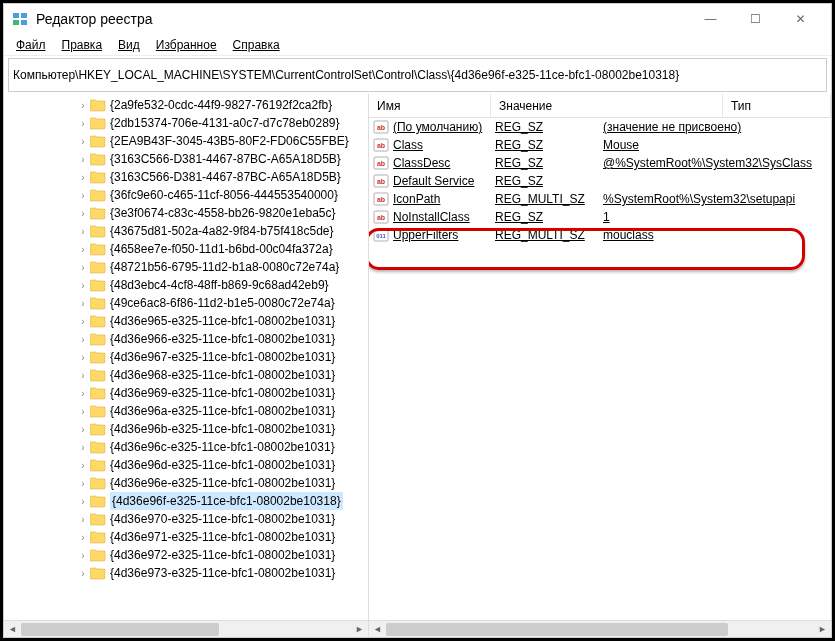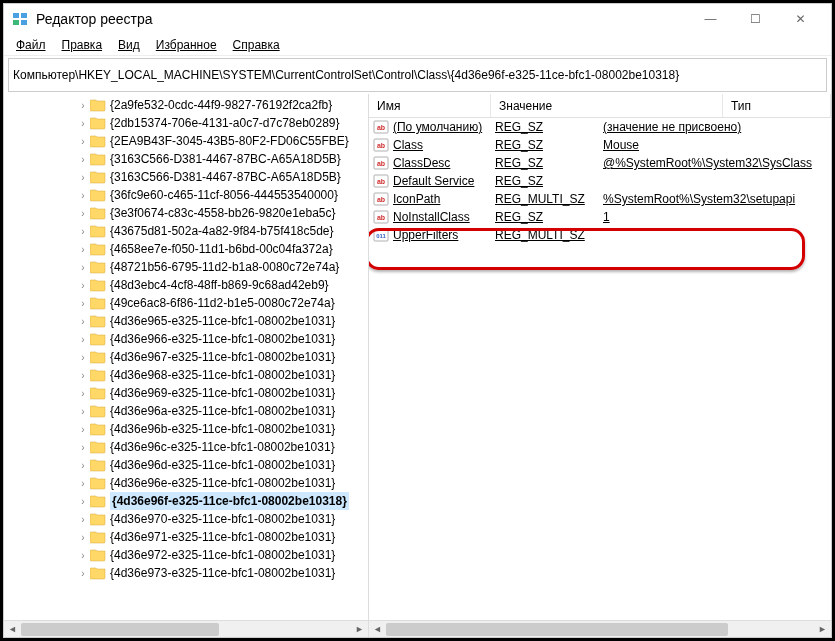--- a/index.html
+++ b/index.html
@@ -14,21 +14,21 @@
   .menubar .menuitem { padding: 2px 8px; }
   .menubar .menuitem span.u { text-decoration: underline; }
   .addressbar { display: flex; align-items: center; height: 22px; border: 1px solid #ccc; margin: 2px 4px; padding: 16px 4px; font-size: 12px; background: #fff; }
   .body { display: flex; flex: 1; overflow: hidden; }
   .leftpane { width: 365px; border-right: 1px solid #ddd; display: flex; flex-direction: column; overflow: hidden; }
   .tree { flex: 1; overflow: hidden; padding-top: 2px; }
   .tree-row { display: flex; align-items: center; height: 18px; padding-left: 72px; white-space: nowrap; overflow: hidden; }
   .tree-row .chev { width: 14px; display: flex; align-items: center; justify-content: center; color: #888; font-size: 10px; }
   .tree-row .folder { width: 16px; height: 14px; margin-right: 4px; flex-shrink: 0; }
   .tree-row .label { overflow: hidden; text-overflow: clip; }
-  .tree-row.selected .label { background: #cde8ff; padding: 13px 2px; font-weight: bold; }
+  .tree-row.selected .label { background: #cde8ff; padding: 13px 2px; }
   .hscroll { height: 17px; background: #f0f0f0; border-top: 1px solid #ddd; display: flex; align-items: center; }
   .hscroll .arrow { width: 17px; height: 17px; display: flex; align-items: center; justify-content: center; color: #666; font-size: 9px; }
   .hscroll .track { flex: 1; height: 17px; position: relative; }
   .hscroll .thumb { position: absolute; top: 2px; height: 13px; background: #ccc; border-radius: 2px; }
   .rightpane { flex: 1; display: flex; flex-direction: column; overflow: hidden; }
   .listheader { display: flex; height: 24px; align-items: center; border-bottom: 1px solid #e0e0e0; background: #fff; }
   .listheader .col { padding: 0 8px; border-right: 1px solid #e8e8e8; height: 100%; display: flex; align-items: center; }
   .col-name { width: 122px; }
   .col-type { width: 108px; }
   .col-data { flex: 1; }
@@ -336,20 +336,21 @@
             <span class="c-type">REG_SZ</span>
             <span class="c-data">1</span>
           </div>
           <div class="row">
             <span class="vicon"><svg viewBox="0 0 16 16" width="16" height="16">
                 <rect x="1" y="2" width="14" height="12" rx="1" fill="#fff" stroke="#b0b0b0"></rect>
                 <text x="8" y="11" font-size="6" text-anchor="middle" fill="#3060c0" font-weight="bold">011</text>
               </svg></span>
             <span class="c-name">UpperFilters</span>
             <span class="c-type">REG_MULTI_SZ</span>
+            <span class="c-data">mouclass</span>
           </div>
         </div>
       <div class="hscroll">
         <div class="arrow">◄</div>
         <div class="track">
           <div class="thumb" style="left:0;width:80%;"></div>
         </div>
         <div class="arrow">►</div>
       </div>
     </div>

